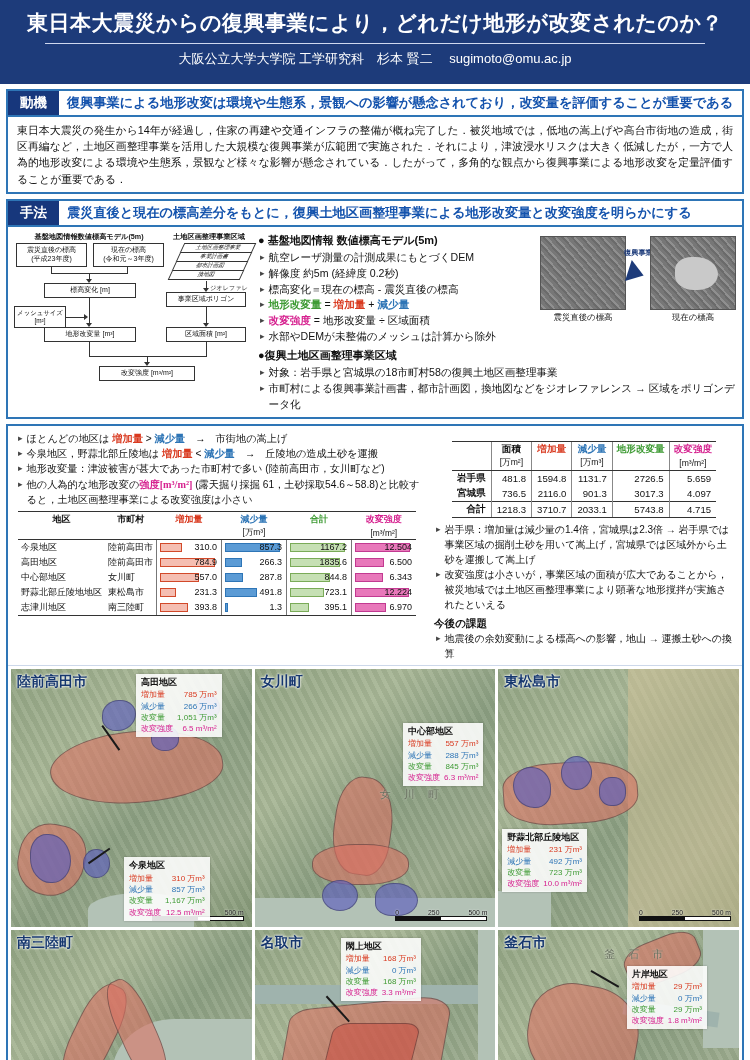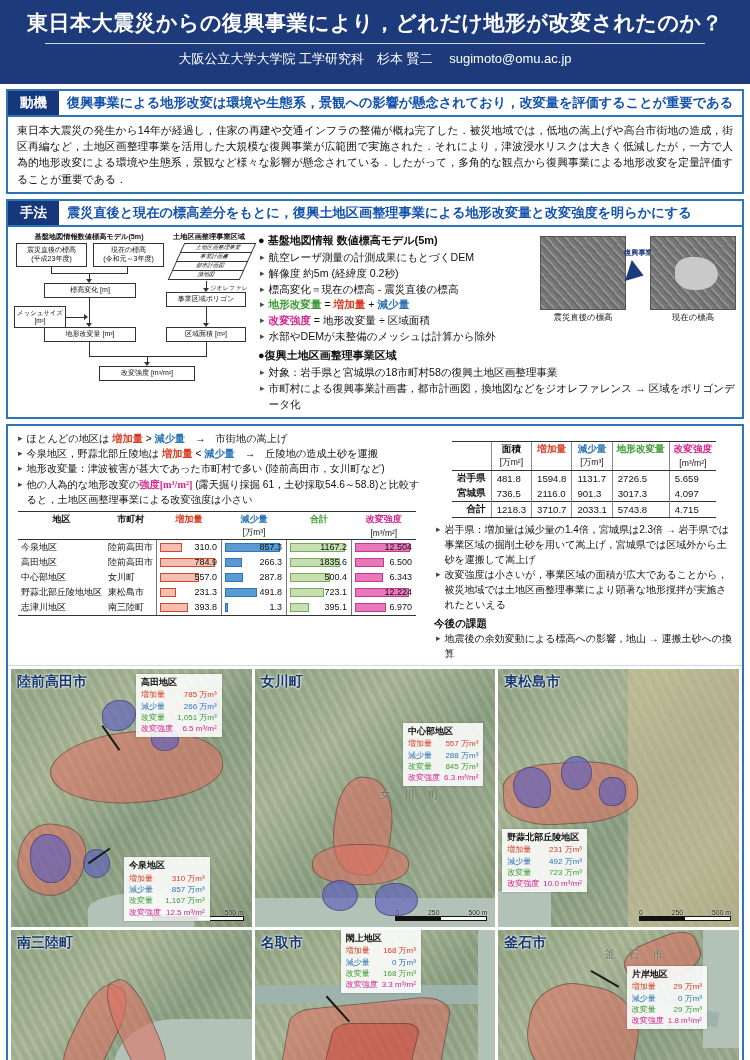--- a/index.html
+++ b/index.html
@@ -65,21 +65,21 @@
 .bw{position:relative;height:11px;width:58px}
 .bw .bar{position:absolute;left:0;top:1px;bottom:1px}
 .bw span{position:absolute;right:1px;top:0;font-size:9px;z-index:2}
 .b-red{background:#f5beb2;border:1px solid #d2492a}
 .b-blue{background:#5b9bd5;border:1px solid #2e75b6}
 .b-green{background:#c6e0b4;border:1px solid #7aab58}
 .b-mag{background:#e878ba;border:1px solid #c23a91}
 .ptab{font-size:9.6px;margin:10px auto 4px}
 .ptab th{padding:1px 4px;border-top:1px solid #333;font-weight:bold}
 .ptab .uh th{border-top:none;border-bottom:1px solid #333;font-weight:normal;font-size:8.6px;padding:0 4px 1px}
-.ptab td{padding:1px 5px;}
+.ptab td{padding:1px 5px;text-align:right}
 .ptab td:first-child{font-weight:bold;text-align:right}
 .ptab tr td:nth-child(n+2),.ptab tr th:nth-child(n+2){border-left:1px solid #888}
 .ptab tbody tr:last-child td{border-top:1px solid #333;border-bottom:1px solid #333}
 .future-t{font-weight:bold;font-size:10.6px;margin-top:5px}
 
 
 .maps{display:grid;grid-template-columns:1fr 1fr 1fr;gap:3px;padding:3px}
 .map{position:relative;overflow:hidden;background:linear-gradient(135deg,#93a584 0%,#a9b797 30%,#8da083 55%,#9cab8e 78%,#859877 100%)}
 .r1h{height:258px}.r2h{height:212px}
 .map:after{content:"";position:absolute;inset:0;background:repeating-linear-gradient(63deg,rgba(255,255,255,.05) 0 4px,rgba(30,50,30,.06) 4px 9px)}
@@ -91,21 +91,21 @@
 .blu{background:rgba(94,96,189,.66);border:1px solid rgba(50,50,90,.5)}
 .tan{background:rgba(208,193,152,.55)}
 .riv{background:#9fb3ad}
 .place{position:absolute;color:#68705f;font-size:11px;letter-spacing:5px;z-index:2;text-shadow:0 0 2px rgba(255,255,255,.6)}
 .statbox{position:absolute;z-index:6;background:rgba(255,255,255,.88);padding:2px 5px 3px;font-size:8px;line-height:1.4;box-shadow:0 0 2px rgba(0,0,0,.25)}
 .sb-name{font-weight:bold;font-size:9px;color:#111;margin-bottom:1px}
 .sb-row{display:flex}
 .sb-l{width:36px}
 .sb-v{flex:1;text-align:right;white-space:nowrap}
 .p-a{top:5px;right:30px}.p-b{bottom:6px;right:42px}.p-c{top:54px;right:12px}
-.p-d{top:160px;left:4px}.p-f{top:0;left:86px}.p-h{top:36px;right:32px}
+.p-d{top:160px;left:4px}.p-f{top:8px;left:86px}.p-h{top:36px;right:32px}
 .scalebar{position:absolute;right:8px;bottom:6px;z-index:6;width:92px}
 .scale-l{display:flex;justify-content:space-between;font-size:6.8px;color:#222;text-shadow:0 0 2px #fff}
 .scale-b{display:flex;height:5px;border:1px solid #111;background:#fff}
 .scale-b .k{width:50%;background:#111}
 .callout{position:absolute;height:1.5px;background:#1a1a1a;z-index:5}
 </style>
 </head>
 <body>
 
 <div class="hdr">
@@ -359,21 +359,21 @@
                 </td>
                 <td>
                   <div class="bw">
                     <div class="bar b-blue" style="width: 31.892%;"></div>
                     <span>287.8</span>
                   </div>
                 </td>
                 <td>
                   <div class="bw">
                     <div class="bar b-green" style="width: 68.7594%;"></div>
-                    <span>500.4</span>
+                    <span>844.8</span>
                   </div>
                 </td>
                 <td>
                   <div class="bw">
                     <div class="bar b-mag" style="width: 48.1914%;"></div>
                     <span>6.343</span>
                   </div>
                 </td>
               </tr>
               <tr>

